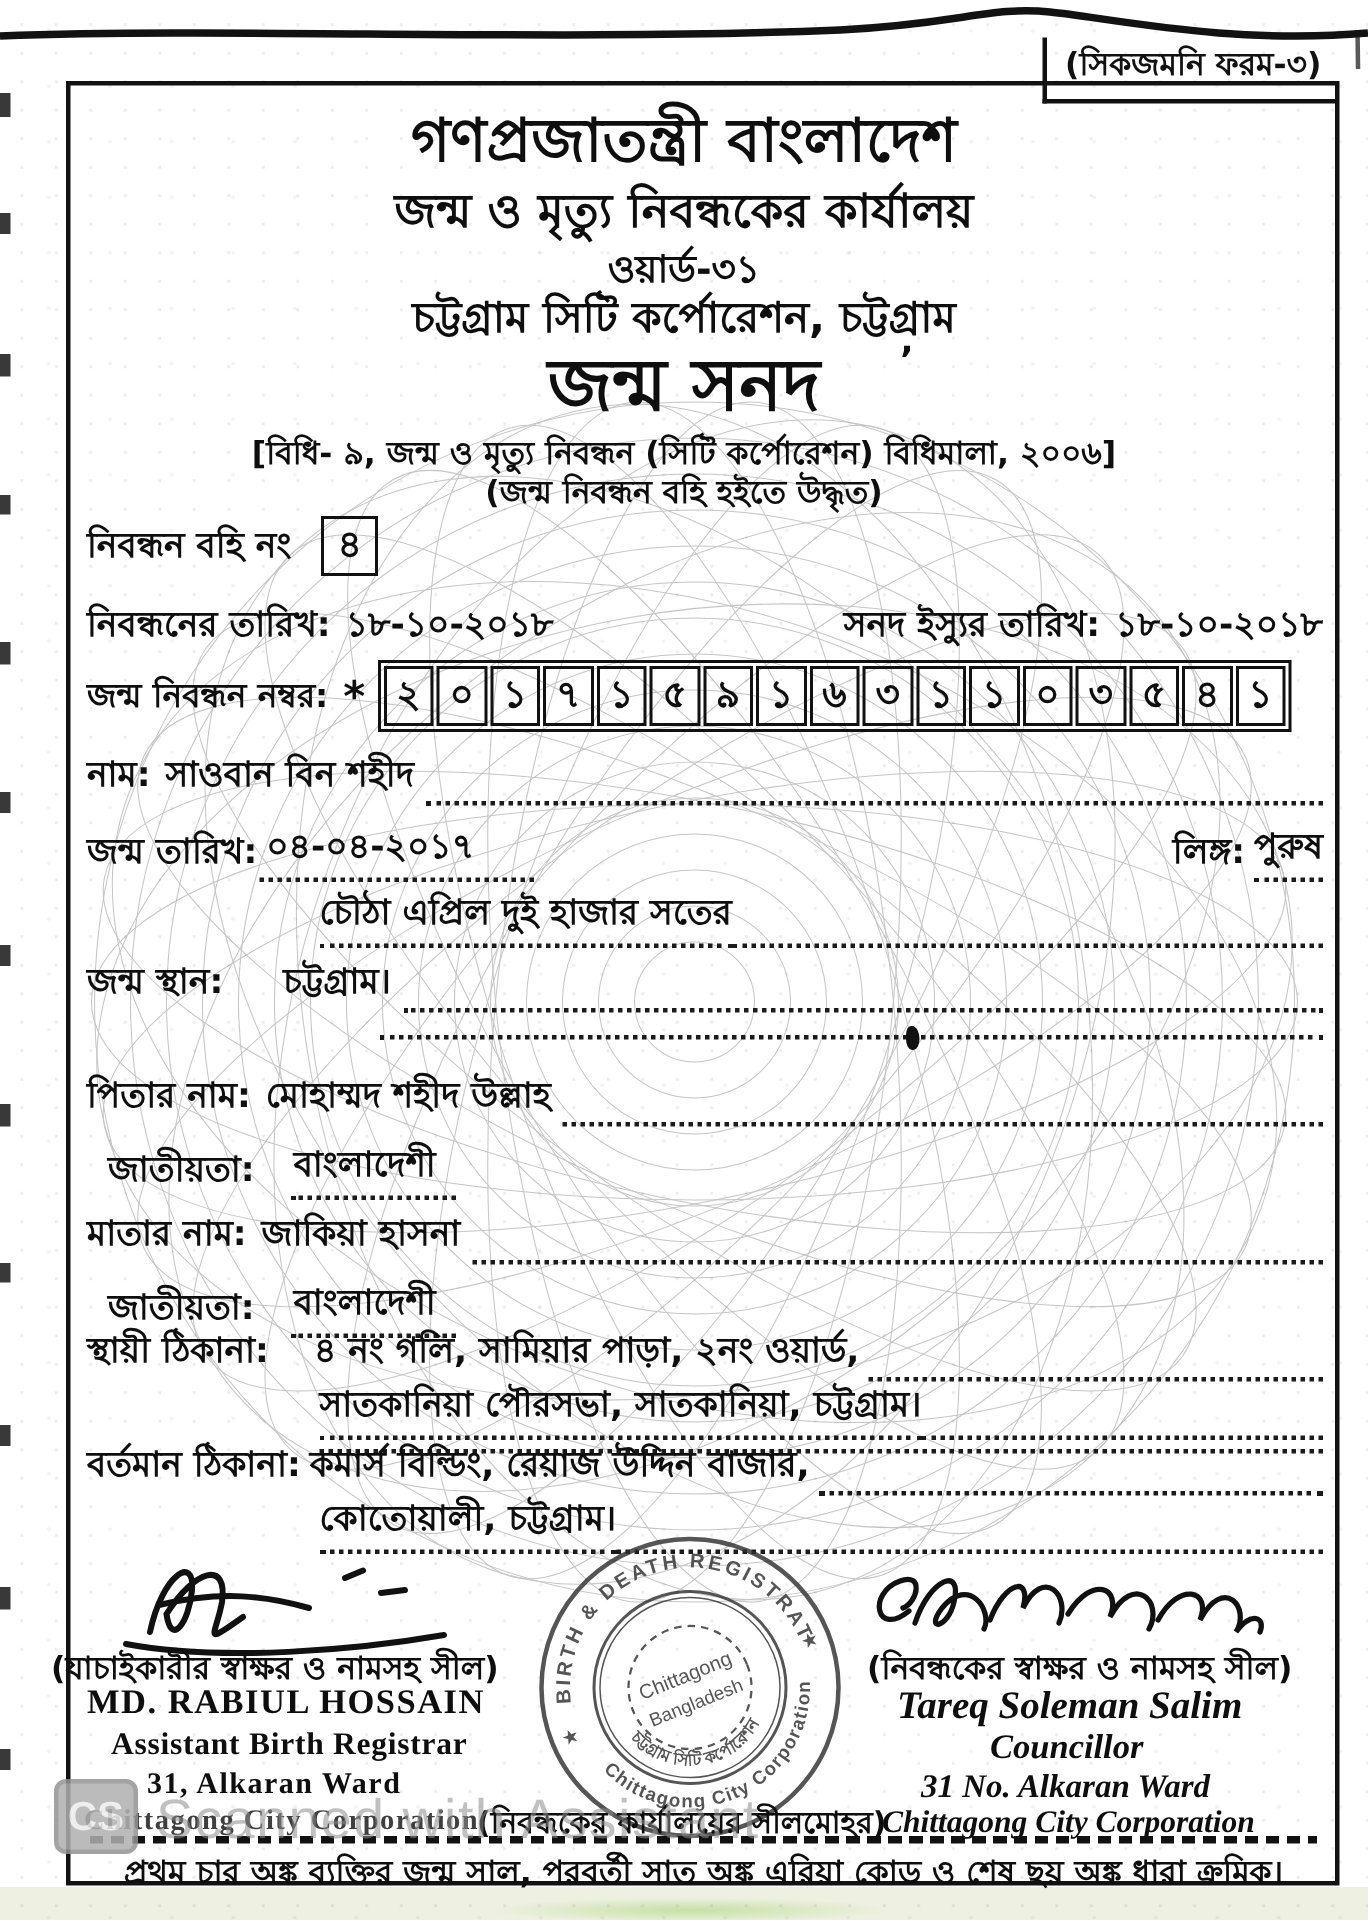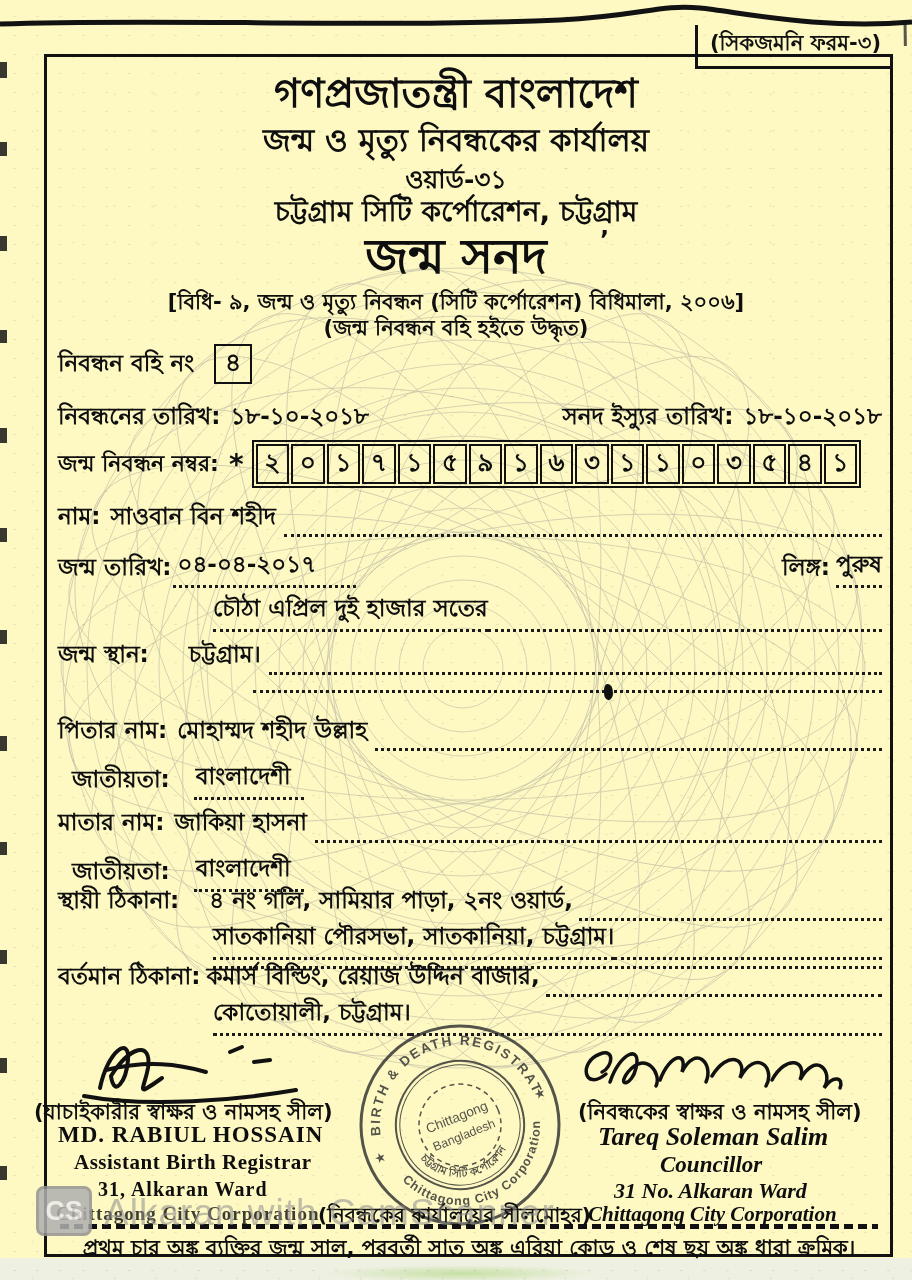--- a/index.html
+++ b/index.html
@@ -1,18 +1,18 @@
 <!DOCTYPE html>
 <html><head>
 <meta charset="utf-8">
 <style>
   * { margin:0; padding:0; box-sizing:border-box; }
   html,body { width:912px; }
   body { font-family:"DejaVu Sans","Liberation Sans",sans-serif; background:#e8e8e2; }
-  .page { position:relative; width:912px; height:1280px; background:#fef9c3; overflow:hidden;text-decoration:underline; }
+  .page { position:relative; width:912px; height:1280px; background:#ffffff; overflow:hidden;text-decoration:underline; }
   .page::before { content:""; position:absolute; inset:0; z-index:5; pointer-events:none;
      background-image: radial-gradient(#00000012 1px, transparent 1.3px),
                        radial-gradient(#0000000d 1px, transparent 1.5px);
      background-size: 23px 19px, 41px 37px; background-position: 3px 7px, 12px 2px; }
   .bottom-out { position:absolute; left:0; top:1258px; width:912px; height:22px; z-index:1;
      background: radial-gradient(ellipse 190px 12px at 460px 70%, rgba(150,205,90,.45), transparent 70%), #eef0e1; }
   svg.topline { position:absolute; left:0; top:0; z-index:4; }
   .edge-art { position:absolute; left:0; width:7px; background:#161616; z-index:4; opacity:.85; }
   .border-rect { position:absolute; left:44px; top:54px; width:849px; height:1203px;
      border:3.5px solid #121212; z-index:2; }
@@ -302,17 +302,17 @@
   <div class="abs script" style="left:660px;top:1152px;font-size:23px">Councillor</div>
   <div class="abs script" style="left:614px;top:1178px;font-size:22px">31 No. Alkaran Ward</div>
   <div class="abs script" style="left:588px;top:1202px;font-size:21px">Chittagong City Corporation</div>
 
   <div class="abs" style="left:318px;top:1200px;font-size:20px;font-weight:700;z-index:4">(নিবন্ধকের কার্যালয়ের সীলমোহর)</div>
 
   <div class="dash-div"></div>
   <div class="footer-note">প্রথম চার অঙ্ক ব্যক্তির জন্ম সাল, পরবর্তী সাত অঙ্ক এরিয়া কোড ও শেষ ছয় অঙ্ক ধারা ক্রমিক।</div>
 
   <div class="cs-badge">CS</div>
-  <div class="cs-text">Alkaran with CamScanner</div>
+  <div class="cs-text">Scanned with Assistant</div>
 
   <div class="bottom-out"></div>
 
 </div>
 
 </body></html>

